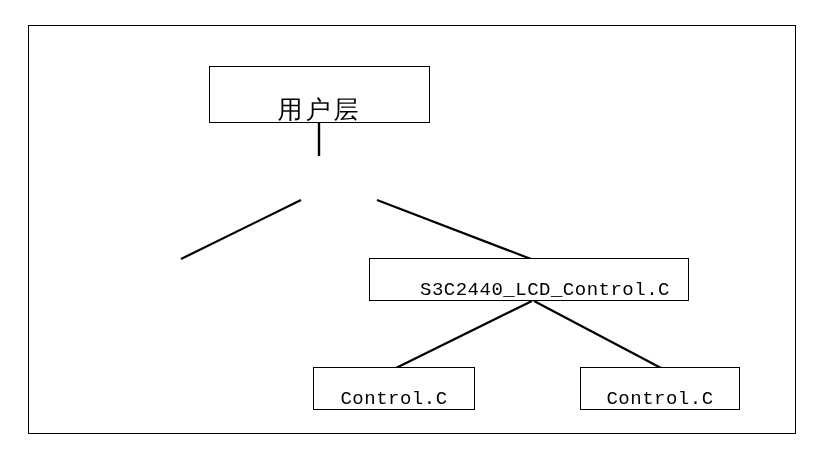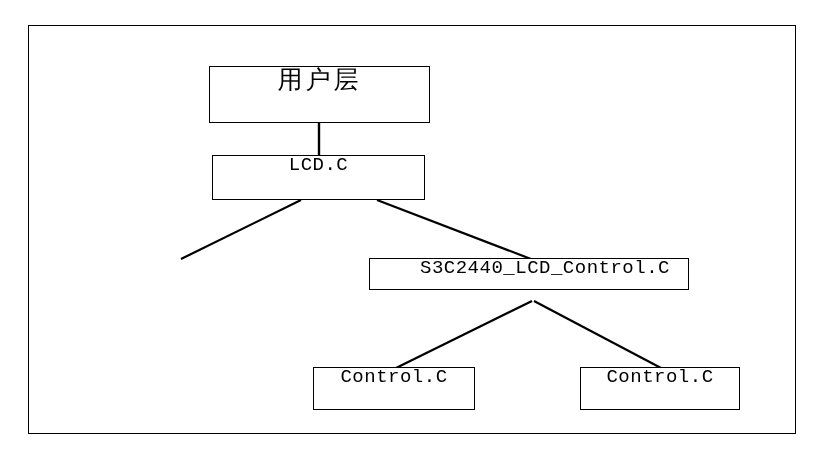--- a/index.html
+++ b/index.html
@@ -26,21 +26,21 @@
     border: 1.6px solid #000000;
     box-sizing: border-box;
     background: #ffffff;
   }
   .node {
     position: absolute;
     border: 1.5px solid #000000;
     background: #ffffff;
     box-sizing: border-box;
     display: flex;
-    align-items: flex-start;
+    align-items: flex-end;
     justify-content: center;
     color: #000000;
     white-space: nowrap;
     z-index: 3;
   }
   .node .label {
     display: block;
     line-height: 1;
     letter-spacing: 0.5px;
   }
@@ -66,21 +66,21 @@
     left: 71px;
     top: 258px;
     width: 215px;
     height: 43px;
     font-size: 19px;
   }
   .node-s3c {
     left: 369px;
     top: 258px;
     width: 320px;
-    height: 32px;
+    height: 43px;
     font-size: 19px;
     padding-left: 32px;
   }
   .node-ctrl-left {
     left: 313px;
     top: 367px;
     width: 162px;
     height: 43px;
     font-size: 19px;
   }
@@ -113,23 +113,20 @@
     <line x1="301" y1="200" x2="181" y2="259" stroke="#000000" stroke-width="2.2"></line>
     <line x1="377" y1="200" x2="531" y2="259" stroke="#000000" stroke-width="2.2"></line>
     <line x1="532" y1="301" x2="396" y2="368" stroke="#000000" stroke-width="2.2"></line>
     <line x1="534" y1="301" x2="661" y2="368" stroke="#000000" stroke-width="2.2"></line>
   </svg>
 
   <div class="node node-user">
     <span class="label">用户层</span>
   </div>
 
-  <div class="node node-lcd">
-    <span class="label">LCD.C</span>
-  </div>
 
 
   <div class="node node-s3c">
     <span class="label">S3C2440_LCD_Control.C</span>
   </div>
 
   <div class="node node-ctrl-left">
     <span class="label">Control.C</span>
   </div>
 

